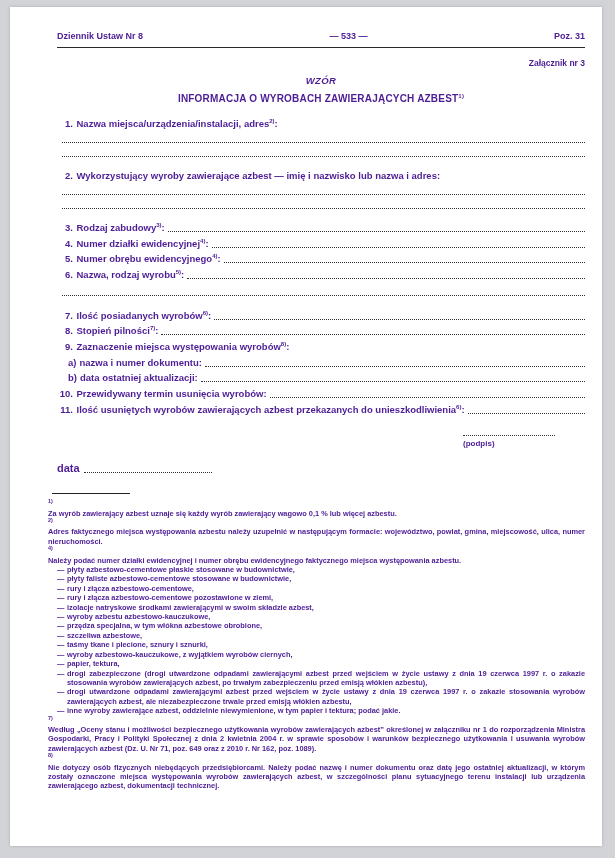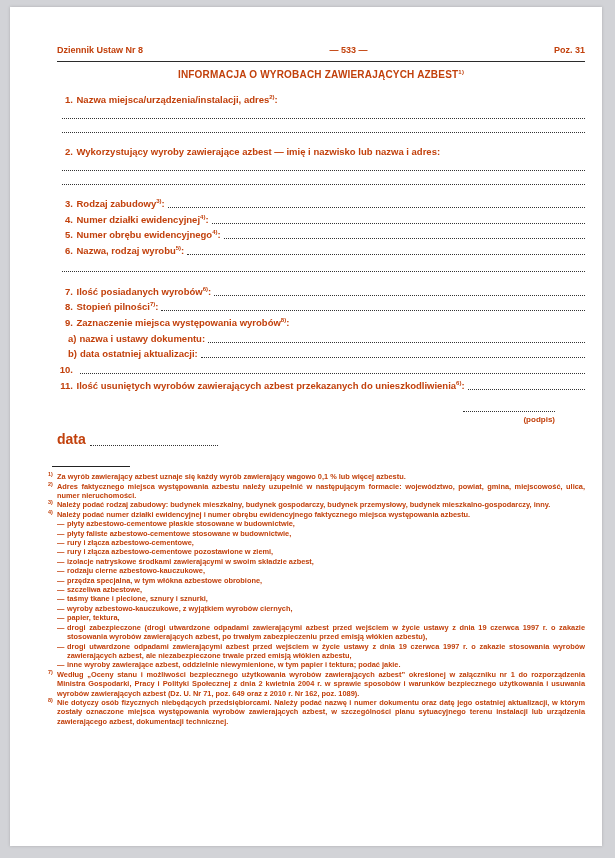--- a/index.html
+++ b/index.html
@@ -1,68 +1,70 @@
 <!DOCTYPE html>
 <html lang="pl"><head>
 <meta charset="utf-8">
 <style>
   html,body{margin:0;padding:0;}
   body{background:#d2d3d7;font-family:"Liberation Sans","DejaVu Sans",sans-serif;}
   .stage{position:relative;width:615px;height:858px;background:#d2d3d7;overflow:hidden;}
   .sheet{position:absolute;left:10px;top:7px;width:592px;height:839px;background:#ffffff;
          box-shadow:0 0 3px rgba(0,0,0,.18);box-sizing:border-box;
-         padding:38px 17px 0 47px;color:#c2410c;font-weight:700;}
+         padding:24px 17px 0 47px;color:#4c1d95;font-weight:700;}
   
   .hdr{display:flex;justify-content:space-between;align-items:flex-end;
        font-size:9px;padding-bottom:6px;border-bottom:1.4px solid #2b2b2b;}
   .attach{margin-top:10px;text-align:right;font-size:8.5px;}
   .wzor{margin-top:7px;text-align:center;font-size:9.5px;font-style:italic;letter-spacing:.4px;}
   .title{margin-top:7px;text-align:center;font-size:10px;letter-spacing:.2px;}
   sup{font-size:6px;line-height:0;}
   
   .form{margin-top:14px;font-size:9.5px;}
   .row{display:flex;align-items:flex-end;line-height:11.5px;margin-top:4.2px;}
   .no{flex:0 0 16px;text-align:right;margin-right:3.5px;white-space:pre;}
   .lbl{white-space:nowrap;}
   .fill{flex:1 1 auto;border-bottom:1.6px dotted #333;margin-left:3px;margin-bottom:1.5px;min-width:10px;}
   .dotline{border-bottom:1.6px dotted #333;margin-left:5px;margin-top:12.5px;height:0;}
   .dotline+.dotline{margin-top:13px;}
   .sub{margin-left:11px;}
   .gap-lg{margin-top:13px;}
   .gap-md{margin-top:14px;}
   
-  .sig{margin-top:20px;margin-left:auto;margin-right:30px;width:92px;text-align:right;}
+  .sig{margin-top:20px;margin-left:auto;margin-right:30px;width:92px;text-align:left;}
   .sig-line{border-bottom:1.6px dotted #333;height:0;}
   .sig-cap{font-size:8px;margin-top:3px;font-weight:700;}
-  .date-row{display:flex;align-items:flex-end;font-size:14px;margin-top:7px;}
+  .date-row{display:flex;align-items:flex-end;font-size:11px;margin-top:14px;}
   .date-line{width:128px;border-bottom:1.6px dotted #333;margin-left:4px;margin-bottom:1.5px;}
   
   .fn-sep{margin-top:19px;margin-left:-5px;width:78px;border-top:1.6px solid #222;}
   .fns{margin-top:5px;font-size:7.4px;line-height:9.4px;margin-left:-9px;}
-  .fn{display:flex;}
+  .fn{display:flex;flex-direction:column;}
   .fn-m{flex:0 0 9px;text-align:left;}
   .fn-m sup{font-size:5.4px;}
   .fn-t{flex:1 1 auto;text-align:justify;}
   .fn-list{margin-left:9px;}
   .fn-li{display:flex;}
   .fn-li .dash{flex:0 0 10px;}
   .fn-li .fn-t{text-align:justify;}
 </style>
 </head>
 <body>
 
 <div class="stage">
   <div class="sheet">
 
     <div class="hdr">
       <span>Dziennik Ustaw Nr 8</span>
       <span>—  533  —</span>
       <span>Poz. 31</span>
     </div>
 
+    <div class="attach">Załącznik nr 3</div>
+    <div class="wzor">WZÓR</div>
     <div class="title"><span>INFORMACJA O WYROBACH ZAWIERAJĄCYCH AZBEST</span><sup>1)</sup></div>
 
     <div class="form">
 
       <div class="row">
         <span class="no">1.</span>
         <span class="lbl"><span>Nazwa miejsca/urządzenia/instalacji, adres</span><sup>2)</sup><span>:</span></span>
       </div>
       <div class="dotline"></div>
       <div class="dotline"></div>
@@ -111,32 +113,33 @@
         <span class="fill"></span>
       </div>
 
       <div class="row">
         <span class="no">9.</span>
         <span class="lbl"><span>Zaznaczenie miejsca występowania wyrobów</span><sup>8)</sup><span>:</span></span>
       </div>
 
       <div class="row sub">
         <span style="margin-right:3px;">a)</span>
-        <span class="lbl"><span>nazwa i ustawy dokumentu</span><span>:</span></span>
+        <span class="lbl"><span>nazwa i numer dokumentu</span><span>:</span></span>
         <span class="fill"></span>
       </div>
 
       <div class="row sub">
         <span style="margin-right:3px;">b)</span>
         <span class="lbl"><span>data ostatniej aktualizacji</span><span>:</span></span>
         <span class="fill"></span>
       </div>
 
       <div class="row">
         <span class="no">10.</span>
+        <span class="lbl"><span>Przewidywany termin usunięcia wyrobów</span><span>:</span></span>
         <span class="fill"></span>
       </div>
 
       <div class="row">
         <span class="no">11.</span>
         <span class="lbl"><span>Ilość usuniętych wyrobów zawierających azbest przekazanych do unieszkodliwienia</span><sup>6)</sup><span>:</span></span>
         <span class="fill"></span>
       </div>
     </div>
 
@@ -157,24 +160,20 @@
       <div class="fn">
         <span class="fn-m"><sup>1)</sup></span>
         <span class="fn-t">Za wyrób zawierający azbest uznaje się każdy wyrób zawierający wagowo 0,1 % lub więcej azbestu.</span>
       </div>
 
       <div class="fn">
         <span class="fn-m"><sup>2)</sup></span>
         <span class="fn-t">Adres faktycznego miejsca występowania azbestu należy uzupełnić w następującym formacie: województwo, powiat, gmina, miejscowość, ulica, numer nieruchomości.</span>
       </div>
 
-      <div class="fn">
-        <span class="fn-m"><sup>3)</sup></span>
-        <span class="fn-t">Należy podać rodzaj zabudowy: budynek mieszkalny, budynek gospodarczy, budynek przemysłowy, budynek mieszkalno-gospodarczy, inny.</span>
-      </div>
 
       <div class="fn">
         <span class="fn-m"><sup>4)</sup></span>
         <span class="fn-t">Należy podać numer działki ewidencyjnej i numer obrębu ewidencyjnego faktycznego miejsca występowania azbestu.</span>
       </div>
 
       <div class="fn-list">
         <div class="fn-li">
             <span class="dash">—</span>
             <span class="fn-t">płyty azbestowo-cementowe płaskie stosowane w budownictwie,</span>
@@ -190,21 +189,21 @@
         <div class="fn-li">
             <span class="dash">—</span>
             <span class="fn-t">rury i złącza azbestowo-cementowe pozostawione w ziemi,</span>
           </div>
         <div class="fn-li">
             <span class="dash">—</span>
             <span class="fn-t">izolacje natryskowe środkami zawierającymi w swoim składzie azbest,</span>
           </div>
         <div class="fn-li">
             <span class="dash">—</span>
-            <span class="fn-t">rodzaju cierne azbestowo-kauczukowe,</span>
+            <span class="fn-t">wyroby azbestu azbestowo-kauczukowe,</span>
           </div>
         <div class="fn-li">
             <span class="dash">—</span>
             <span class="fn-t">przędza specjalna, w tym włókna azbestowe obrobione,</span>
           </div>
         <div class="fn-li">
             <span class="dash">—</span>
             <span class="fn-t">szczeliwa azbestowe,</span>
           </div>
         <div class="fn-li">

